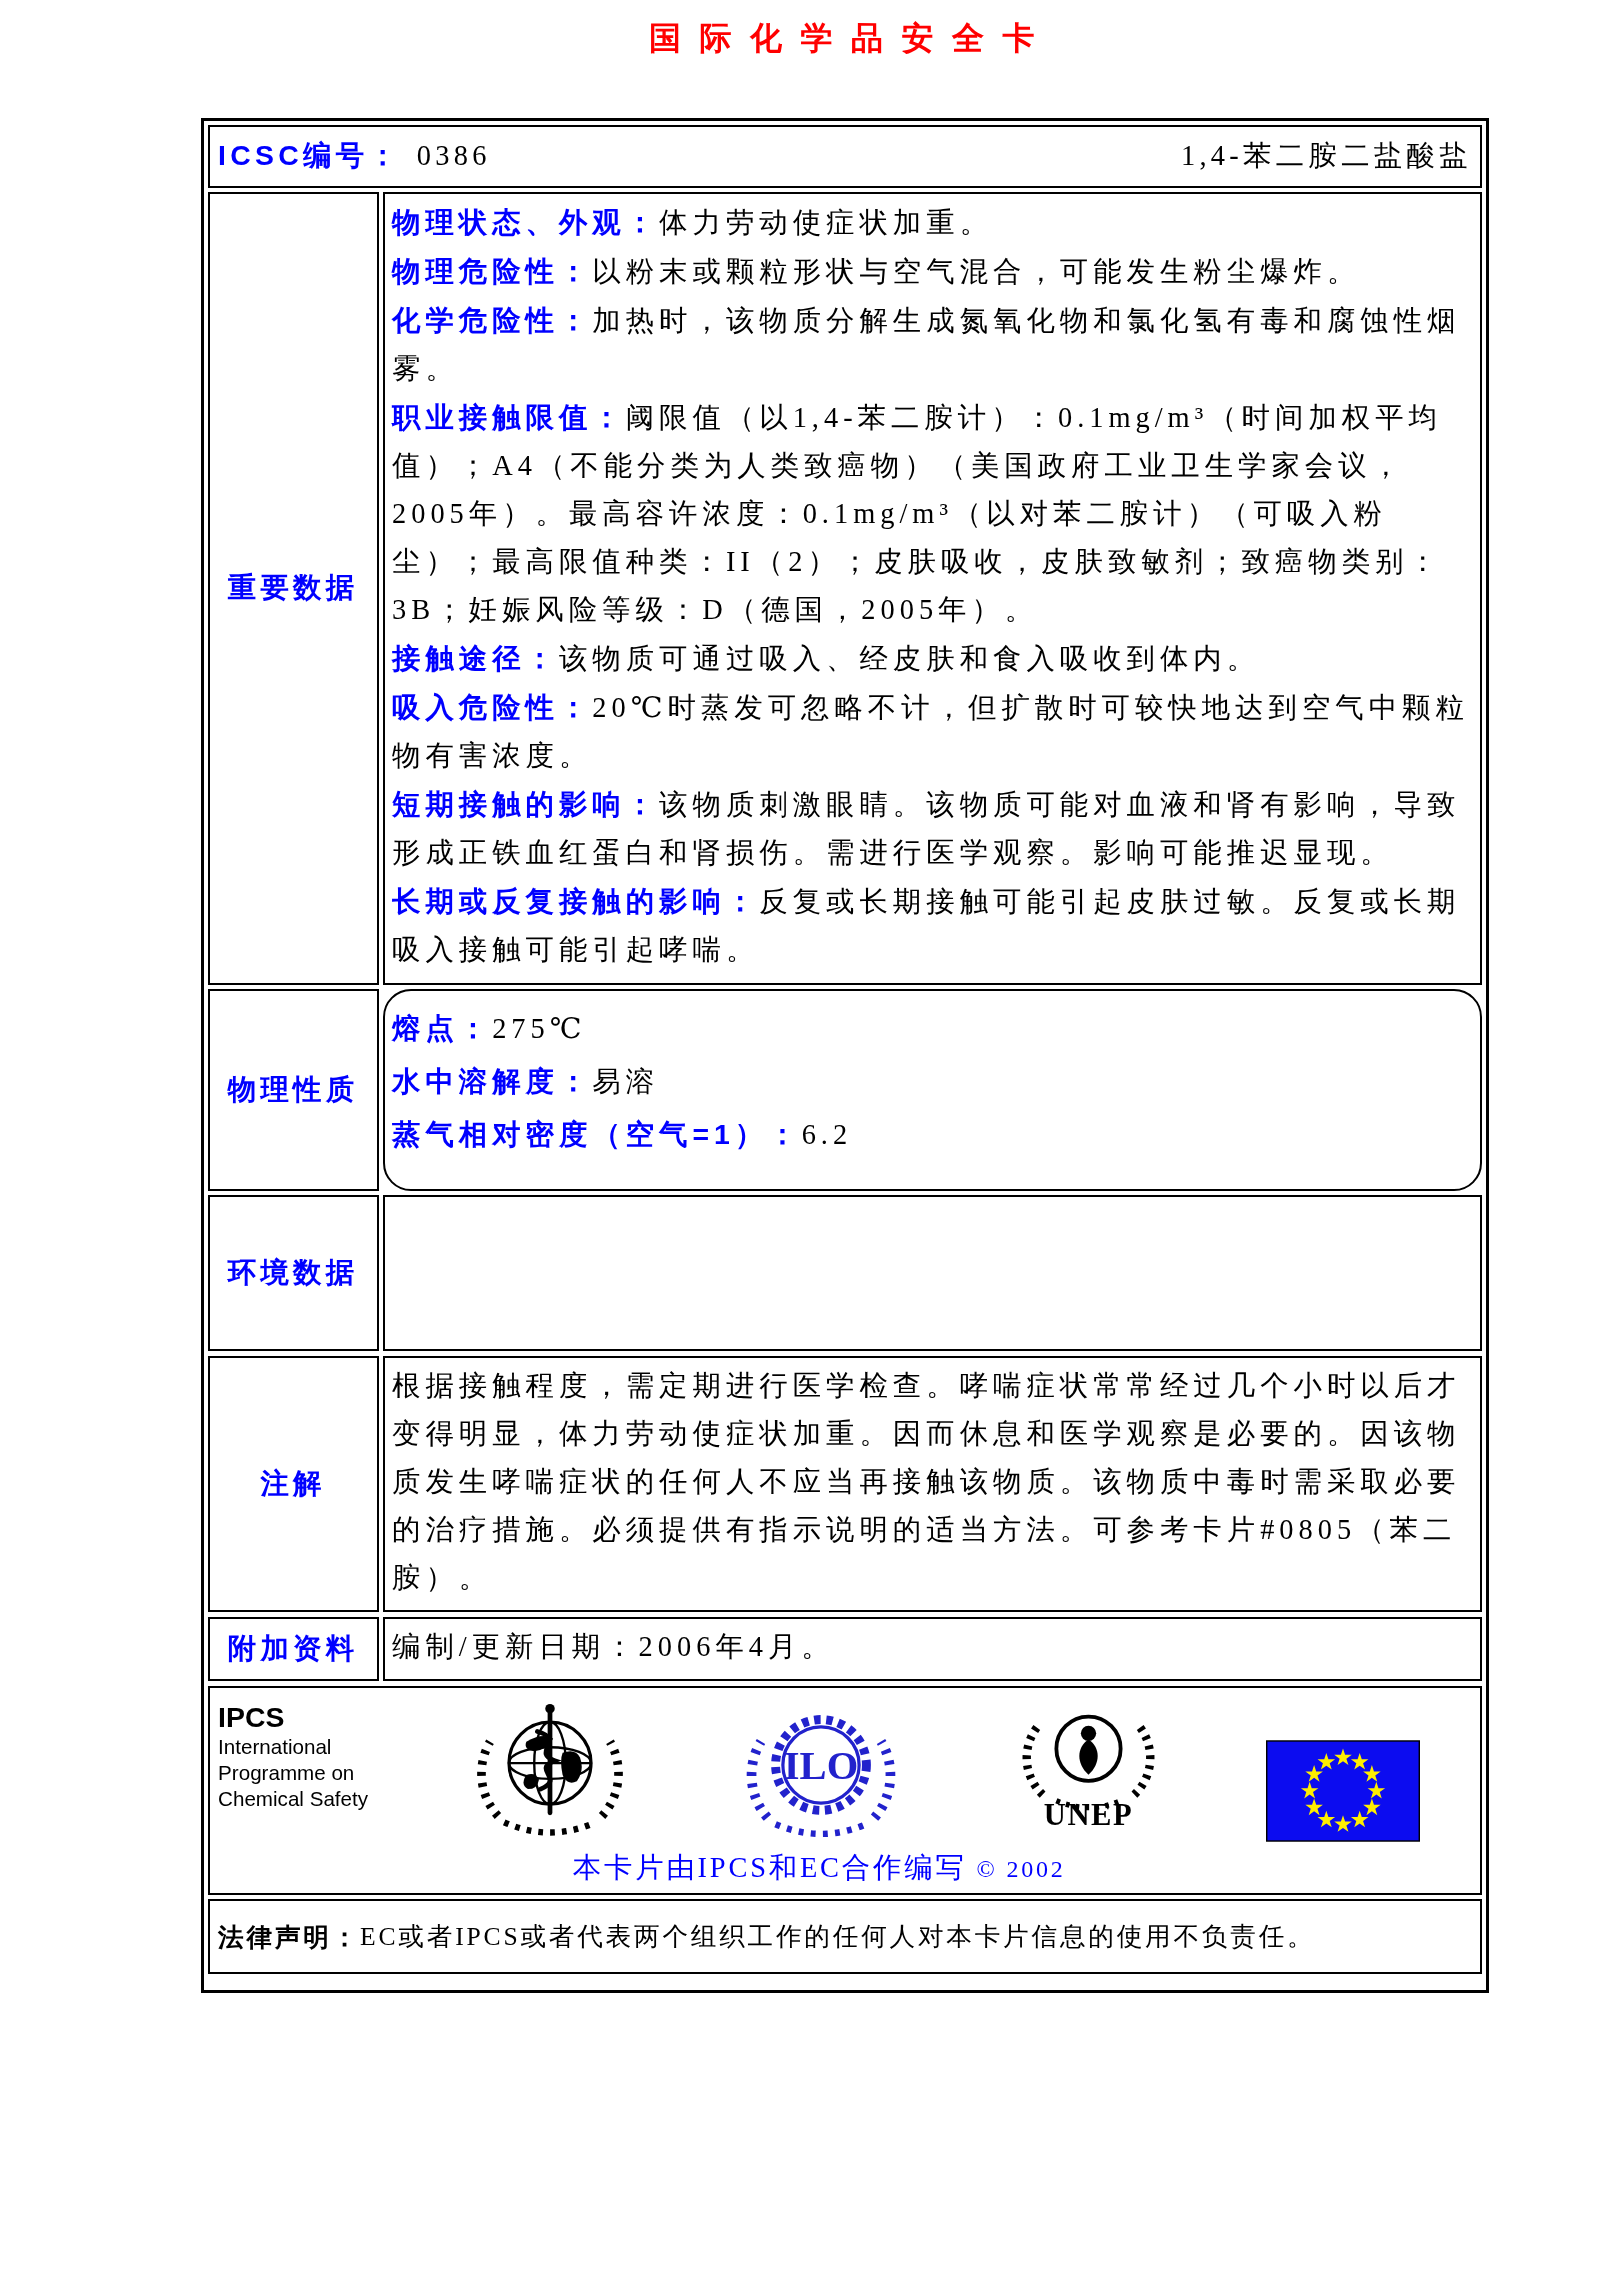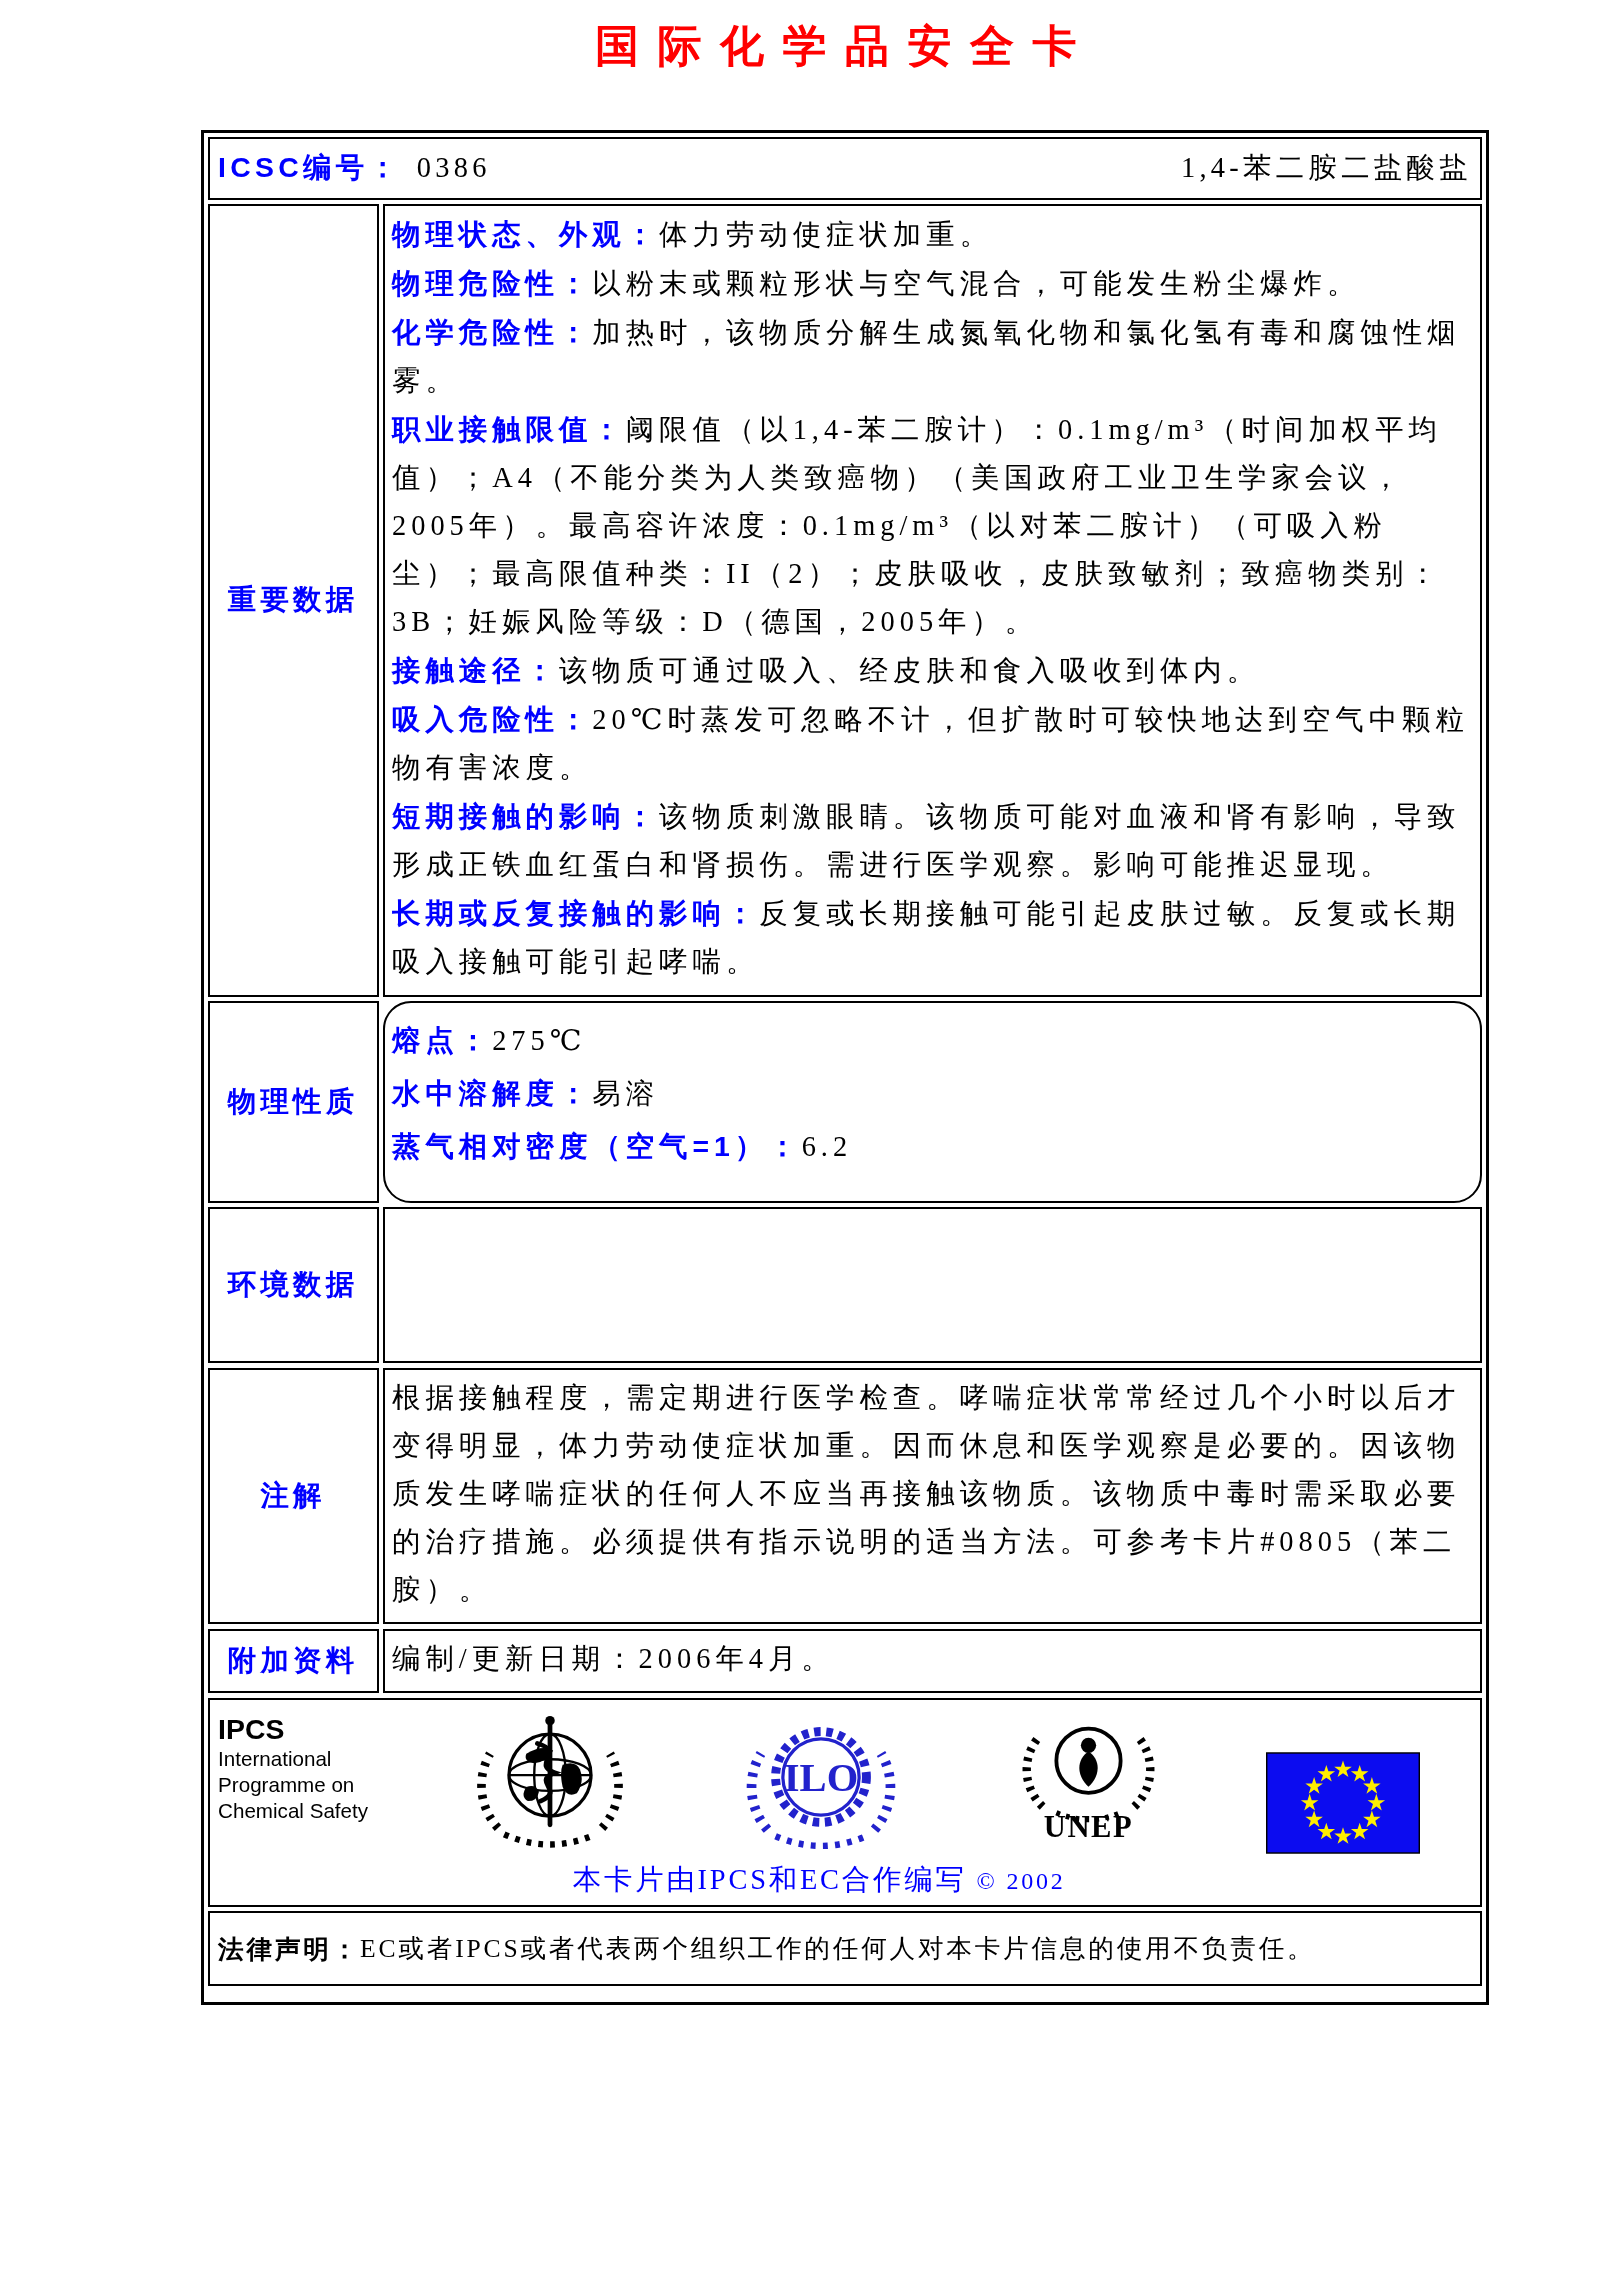--- a/index.html
+++ b/index.html
@@ -1,21 +1,21 @@
 <!DOCTYPE html>
 <html style="font-size:11.4px"><head>
 <meta charset="utf-8">
 <style>
   html,body{margin:0;padding:0;background:#ffffff;}
   .page{position:relative;width:1617px;height:2273px;background:#fff;overflow:hidden;
         font-family:"Liberation Serif","DejaVu Serif",serif;color:#000;}
-  .doc-title{position:absolute;left:201px;top:17px;width:1288px;text-align:center;
+  .doc-title{position:absolute;left:207px;top:17px;width:1288px;text-align:center;
         color:#ff0000;font-family:"Liberation Sans","DejaVu Sans",sans-serif;
-        font-weight:bold;font-size:44px;letter-spacing:18.5px;white-space:nowrap;}
-  .card{position:absolute;left:201px;top:130px;width:1288px;border:3.6px solid #000;
+        font-weight:bold;font-size:32px;letter-spacing:18.5px;white-space:nowrap;}
+  .card{position:absolute;left:201px;top:118px;width:1288px;border:3.6px solid #000;
         background:#fff;padding:3.6px;box-sizing:border-box;}
   .row{display:grid;grid-template-columns:171px 1fr;gap:4.3px;margin-bottom:4.3px;}
   .row:last-child{margin-bottom:12px;}
   .cell{border:2.1px solid #000;box-sizing:border-box;background:#fff;}
   .full{grid-column:1 / -1;}
   .labelcell{display:flex;align-items:center;justify-content:center;
         color:#0000ff;font-family:"Liberation Sans","DejaVu Sans",sans-serif;
         font-weight:bold;font-size:28.4px;letter-spacing:4.3px;text-align:center;}
   .content{padding:4.3px 7.1px 8.5px 7.1px;font-size:28.4px;letter-spacing:5px;line-height:48px;}
   .blabel{color:#0000ff;font-weight:bold;font-family:"Liberation Sans","DejaVu Sans",sans-serif;}

